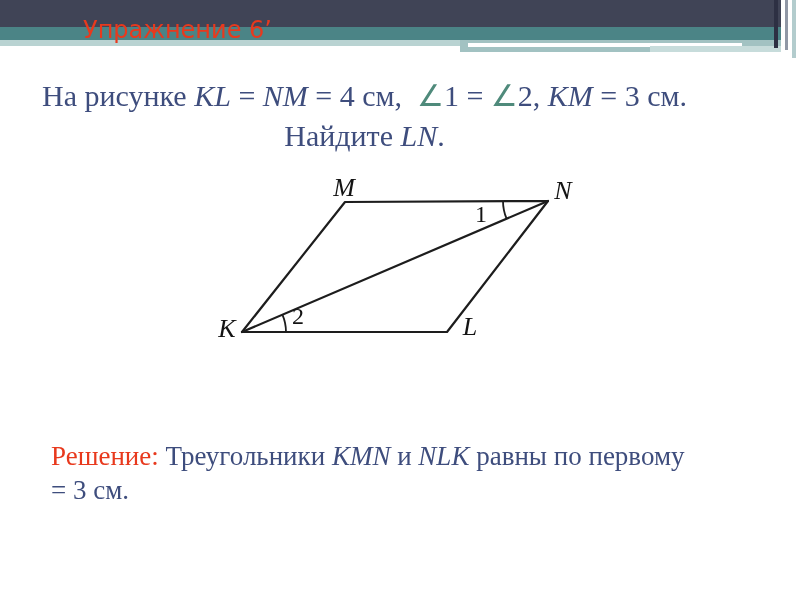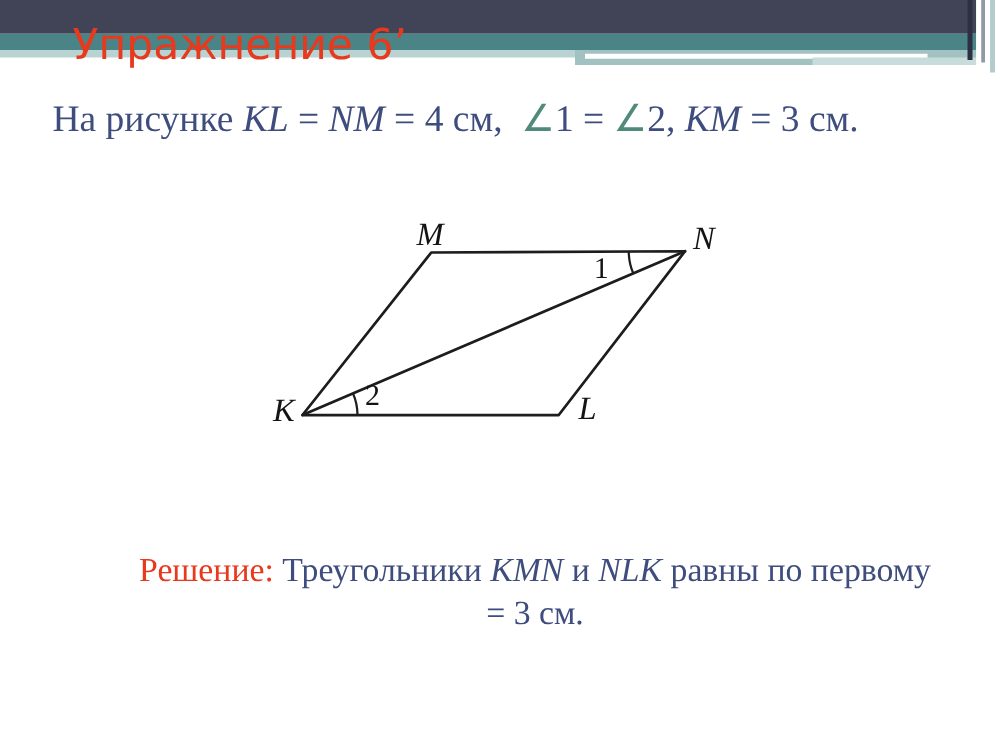--- a/index.html
+++ b/index.html
@@ -19,45 +19,45 @@
   .stripe-step{left:650px;top:46px;width:131px;height:6px;background:#c7dcdb}
   .divider-line{left:774px;top:0;width:4px;height:48px;background:#2d3043;z-index:3}
   .v1{left:781px;top:0;width:4px;height:58px;background:#ffffff;z-index:2}
   .v2{left:785px;top:0;width:3px;height:50px;background:#9097a5;z-index:2}
   .v3{left:788px;top:0;width:4px;height:58px;background:#ffffff;z-index:2}
   .v4{left:792px;top:0;width:4px;height:58px;background:#b3cccd;z-index:2}
   .v5{left:796px;top:0;width:4px;height:58px;background:#ffffff;z-index:2}
 
   
   .title{
-    position:absolute;left:58px;top:16px;margin:0;z-index:5;
+    position:absolute;left:83px;top:16px;margin:0;z-index:5;
     font-family:"DejaVu Sans",sans-serif;font-weight:400;
-    font-size:34px;color:#e8391d;white-space:nowrap;
+    font-size:24px;color:#e8391d;white-space:nowrap;
   }
 
   
   .problem{
     position:absolute;left:0;top:76px;width:729px;z-index:4;
     text-align:center;font-size:30px;line-height:40px;color:#3e4d7d;
   }
   .run-i{font-style:italic}
   .run-angle{color:#4f8a7b}
   .run-red{color:#e8391d}
 
   
   .fig{position:absolute;left:200px;top:165px;z-index:4}
   .fig .ln{stroke:#1d1d1d;stroke-width:2.2;fill:none;stroke-linejoin:round;stroke-linecap:round}
   .fig .arc{stroke:#1d1d1d;stroke-width:1.8;fill:none}
   .vlab{font-family:"Liberation Serif",serif;font-style:italic;font-size:26px;fill:#141414;text-anchor:middle}
   .alab{font-family:"Liberation Serif",serif;font-size:24px;fill:#141414;text-anchor:middle}
 
   
   .solution{
-    position:absolute;left:72px;top:439px;width:712px;z-index:4;
-    font-size:27px;line-height:34px;color:#3e4d7d;text-align:center;
+    position:absolute;left:51px;top:439px;width:712px;z-index:4;
+    font-size:27px;line-height:34px;color:#3e4d7d;
   }
 </style>
 </head>
 <body>
 
 <div class="slide">
 
   <div>
     <div class="bar bar-navy"></div>
     <div class="bar bar-teal"></div>
@@ -70,20 +70,21 @@
     <div class="bar v2"></div>
     <div class="bar v3"></div>
     <div class="bar v4"></div>
     <div class="bar v5"></div>
   </div>
 
   <h1 class="title">Упражнение 6’</h1>
 
   <div class="problem">
     <div><span>На рисунке </span><span class="run-i">KL</span><span> = </span><span class="run-i">NM</span><span> = 4 см,&nbsp; </span><span class="run-angle">∠</span><span>1 = </span><span class="run-angle">∠</span><span>2, </span><span class="run-i">KM</span><span> = 3 см.</span></div>
+    <div><span>Найдите </span><span class="run-i">LN</span><span>.</span></div>
   </div>
 
   <svg class="fig" width="390" height="185" viewBox="0 0 390 185">
     <path class="ln" d="M 42 167 L 145 37 L 348 36 L 247 167 Z"></path>
     <line class="ln" x1="42" y1="167" x2="348" y2="36"></line>
     <path class="arc" d="M 303 36 A 45 45 0 0 0 306.6 53.7"></path>
     <path class="arc" d="M 82.4 149.7 A 44 44 0 0 1 86 167"></path>
     <text class="vlab" x="144" y="31">M</text>
     <text class="vlab" x="363" y="34">N</text>
     <text class="vlab" x="27" y="172">K</text>

